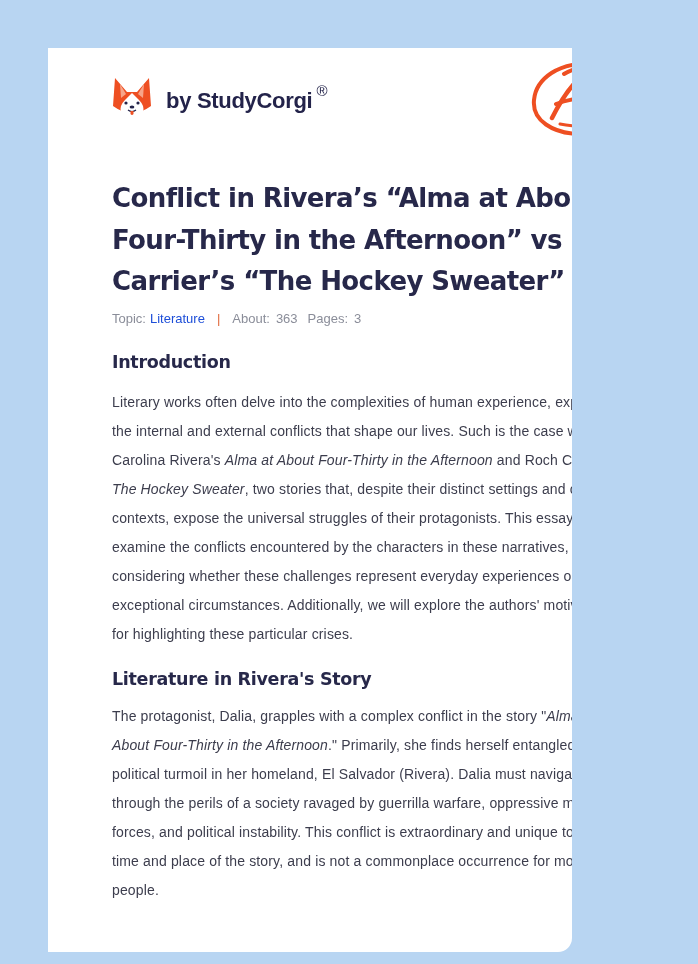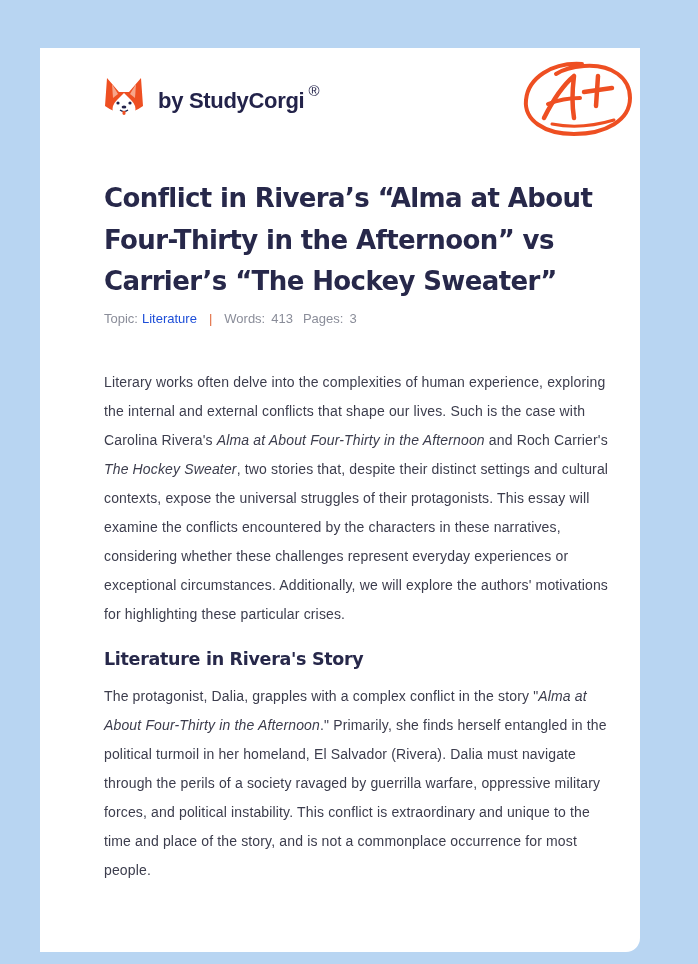--- a/index.html
+++ b/index.html
@@ -5,25 +5,26 @@
   html, body { margin: 0; padding: 0; }
   body {
     width: 698px; height: 964px;
     background: #b8d5f2;
     position: relative;
     overflow: hidden;
     font-family: "Liberation Sans", "DejaVu Sans", sans-serif;
   }
   .card {
     position: absolute;
-    left: 40px; top: 48px;
-    width: 600px; height: 904px;
+    left: 48px; top: 48px;
+    width: 508px; height: 904px;
     background: #ffffff;
     border-bottom-right-radius: 14px;
     overflow: hidden;
+    padding-left: 16px;
   }
   .header {
     position: absolute; left: 64px; top: 28px;
     display: flex; align-items: center;
   }
   .logo-corgi { width: 40px; height: 44px; }
   .brand {
     margin-left: 14px;
     font-weight: 700; font-size: 22px; color: #23234a;
     letter-spacing: -0.3px;
@@ -104,25 +105,26 @@
     <path d="M76 18 L74 48" fill="none" stroke="#ee4f22" stroke-width="4.5" stroke-linecap="round"></path>
     <path d="M30 66 C50 70 72 68 92 62" fill="none" stroke="#ee4f22" stroke-width="3" stroke-linecap="round"></path>
   </svg>
 
   <h1 class="title">Conflict in Rivera’s “Alma at About Four-Thirty in the Afternoon” vs Carrier’s “The Hockey Sweater”</h1>
 
   <div class="meta">
     <span>Topic:</span>
     <span class="val">Literature</span>
     <span class="sep">|</span>
-    <span>Words:</span>
-    <span class="gap">413</span>
+    <span>About:</span>
+    <span class="gap">363</span>
     <span style="margin-left:10px">Pages:</span>
     <span class="gap">3</span>
   </div>
 
   <div class="content">
+    <h2 class="s1">Introduction</h2>
     <p class="p1"><span>Literary works often delve into the complexities of human experience, exploring the internal and external conflicts that shape our lives. Such is the case with Carolina Rivera's </span><em>Alma at About Four-Thirty in the Afternoon</em><span> and Roch Carrier's </span><em>The Hockey Sweater</em><span>, two stories that, despite their distinct settings and cultural contexts, expose the universal struggles of their protagonists. This essay will examine the conflicts encountered by the characters in these narratives, considering whether these challenges represent everyday experiences or exceptional circumstances. Additionally, we will explore the authors' motivations for highlighting these particular crises.</span></p>
 
     <h2 class="s2">Literature in Rivera's Story</h2>
     <p class="p2"><span>The protagonist, Dalia, grapples with a complex conflict in the story "</span><em>Alma at About Four-Thirty in the Afternoon</em><span>." Primarily, she finds herself entangled in the political turmoil in her homeland, El Salvador (Rivera). Dalia must navigate through the perils of a society ravaged by guerrilla warfare, oppressive military forces, and political instability. This conflict is extraordinary and unique to the time and place of the story, and is not a commonplace occurrence for most people.</span></p>
   </div>
 </div>
 
 </body></html>

